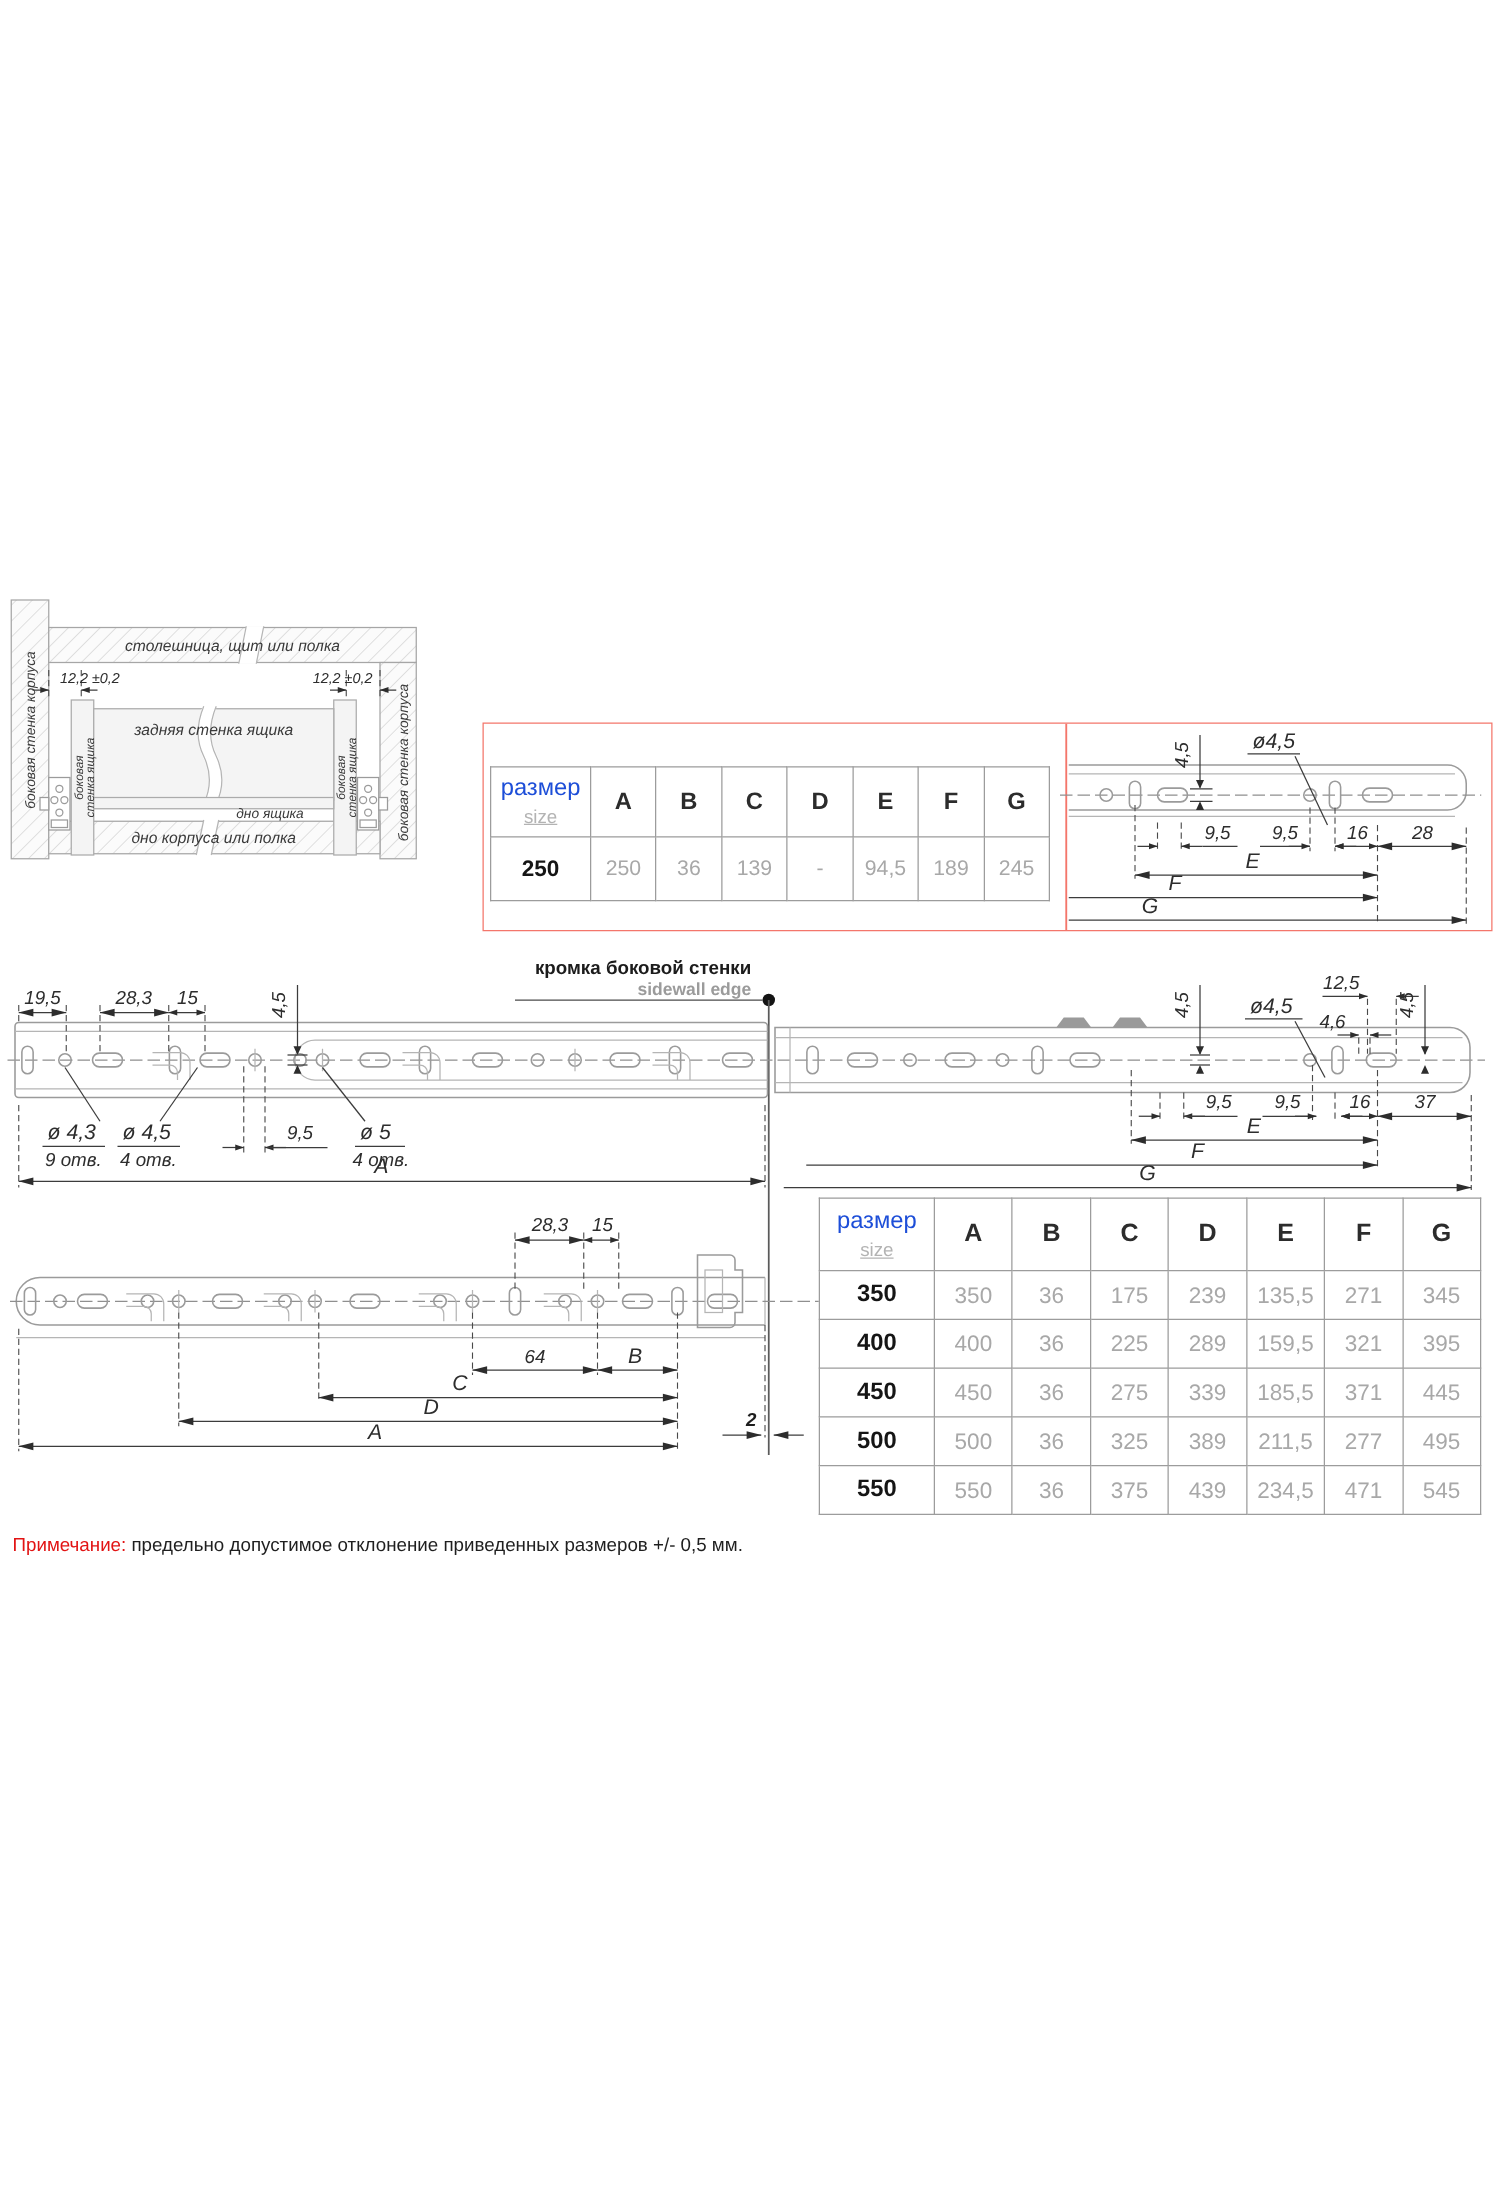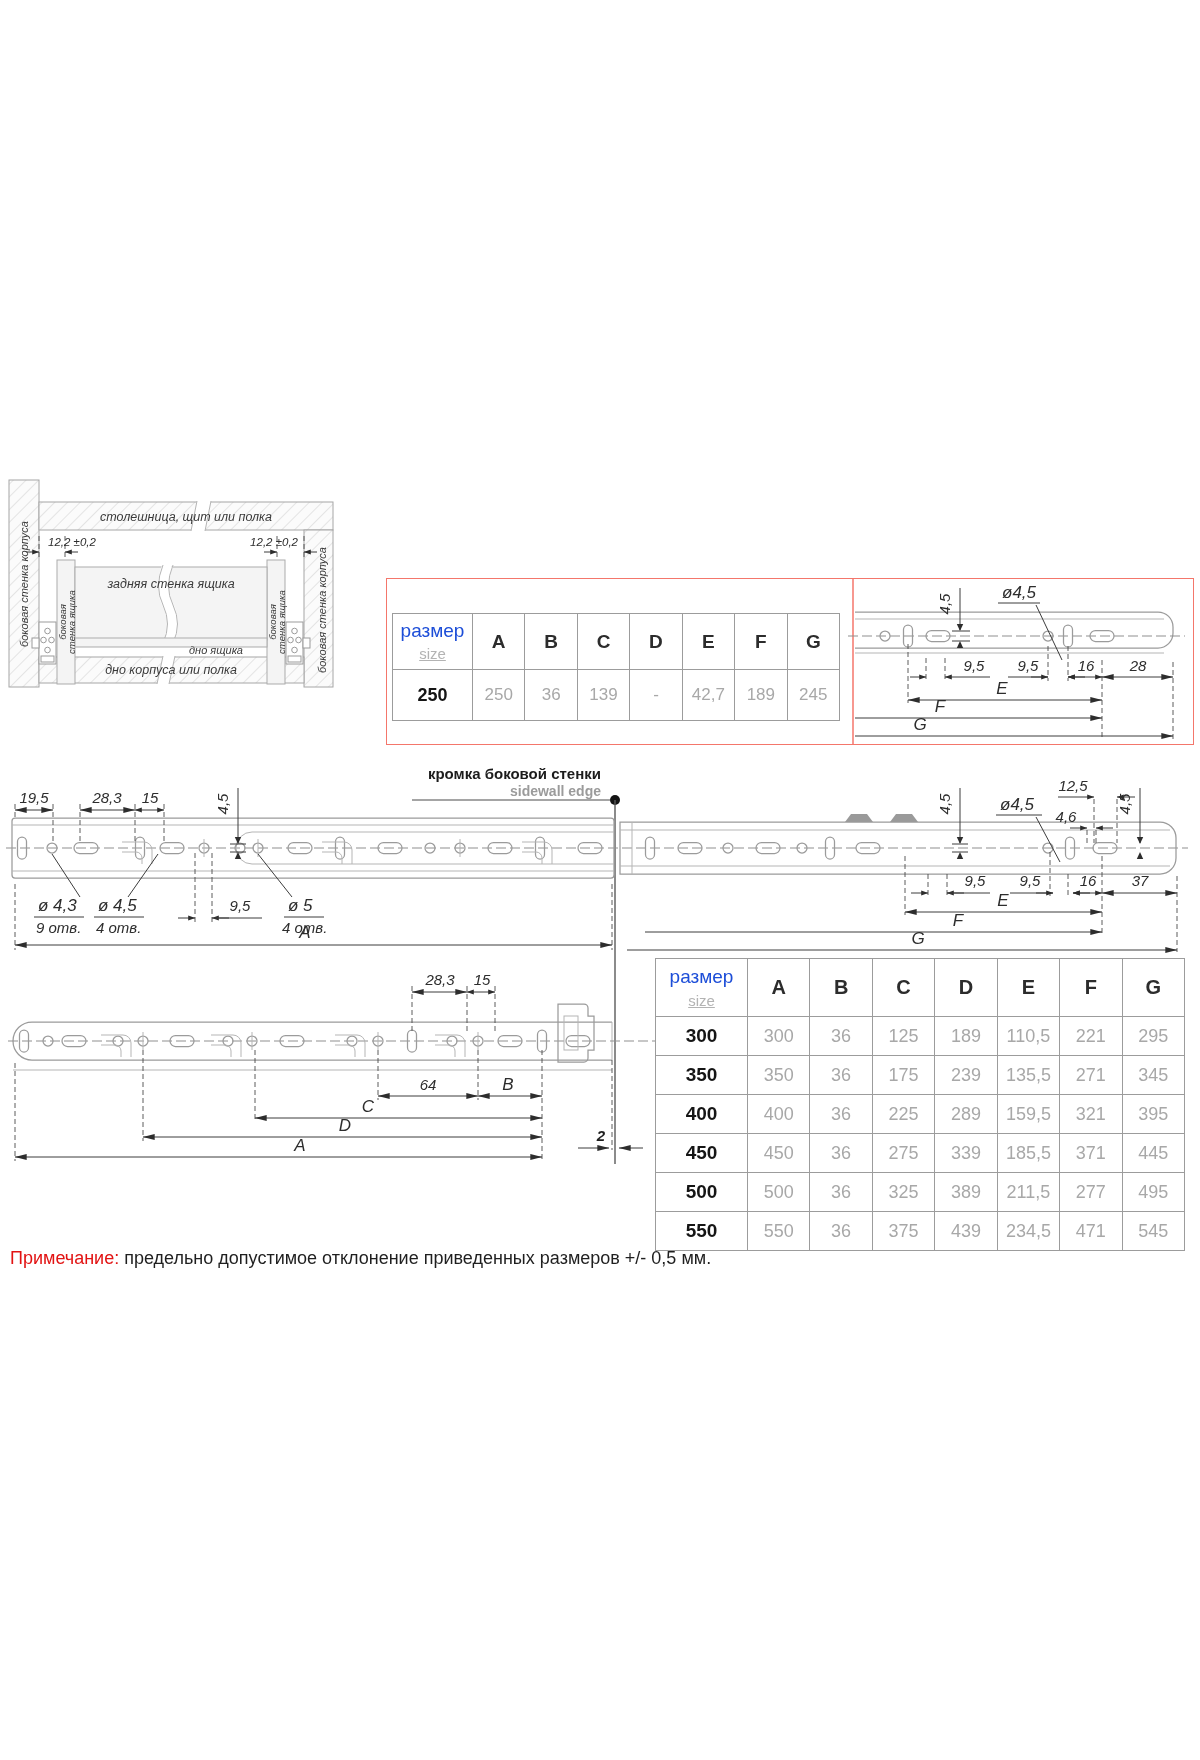--- a/index.html
+++ b/index.html
@@ -47,21 +47,21 @@
   #bigtable td.val{font-size:18px;}
   #bigtable td.szc{font-size:19px;}
   #smalltable{left:392px;top:613px;width:448px;}
   #bigtable{left:655px;top:958px;width:530px;}
   #smalltable tr.hrow td{height:55px;}
   #smalltable tr.vrow td{height:50px;text-align:center;}
   #bigtable tr.hrow td{height:57px;}
   #bigtable tr.vrow td{height:38px;}
 
   
-  #note{left:10px;top:1228px;font-size:18px;color:#1f1f1f;margin-top:20px;}
+  #note{left:10px;top:1228px;font-size:15px;color:#1f1f1f;}
   #note .lbl{color:#e21313;}
 </style>
 </head>
 <body>
 
 <div id="page">
 
 <svg width="0" height="0" class="abs">
   <defs>
     <pattern id="hatch" width="9" height="9" patternUnits="userSpaceOnUse" patternTransform="rotate(45)">
@@ -237,21 +237,21 @@
     <td>E</td>
     <td>F</td>
     <td>G</td>
   </tr>
   <tr class="vrow">
     <td class="szc">250</td>
     <td class="val">250</td>
     <td class="val">36</td>
     <td class="val">139</td>
     <td class="val">-</td>
-    <td class="val">42,7</td>
+    <td class="val">94,5</td>
     <td class="val">189</td>
     <td class="val">245</td>
   </tr>
 </tbody>
     </table>
 
 <svg class="abs" style="left:0;top:755px;" width="1200" height="415" viewBox="0 755 1200 415">
 
   <g>
     <text x="601" y="779" text-anchor="end" class="swru">кромка боковой стенки</text>
@@ -468,30 +468,20 @@
     </td>
     <td>A</td>
     <td>B</td>
     <td>C</td>
     <td>D</td>
     <td>E</td>
     <td>F</td>
     <td>G</td>
   </tr>
   <tr class="vrow">
-    <td class="szc">300</td>
-    <td class="val">300</td>
-    <td class="val">36</td>
-    <td class="val">125</td>
-    <td class="val">189</td>
-    <td class="val">110,5</td>
-    <td class="val">221</td>
-    <td class="val">295</td>
-  </tr>
-  <tr class="vrow">
     <td class="szc">350</td>
     <td class="val">350</td>
     <td class="val">36</td>
     <td class="val">175</td>
     <td class="val">239</td>
     <td class="val">135,5</td>
     <td class="val">271</td>
     <td class="val">345</td>
   </tr>
   <tr class="vrow">

